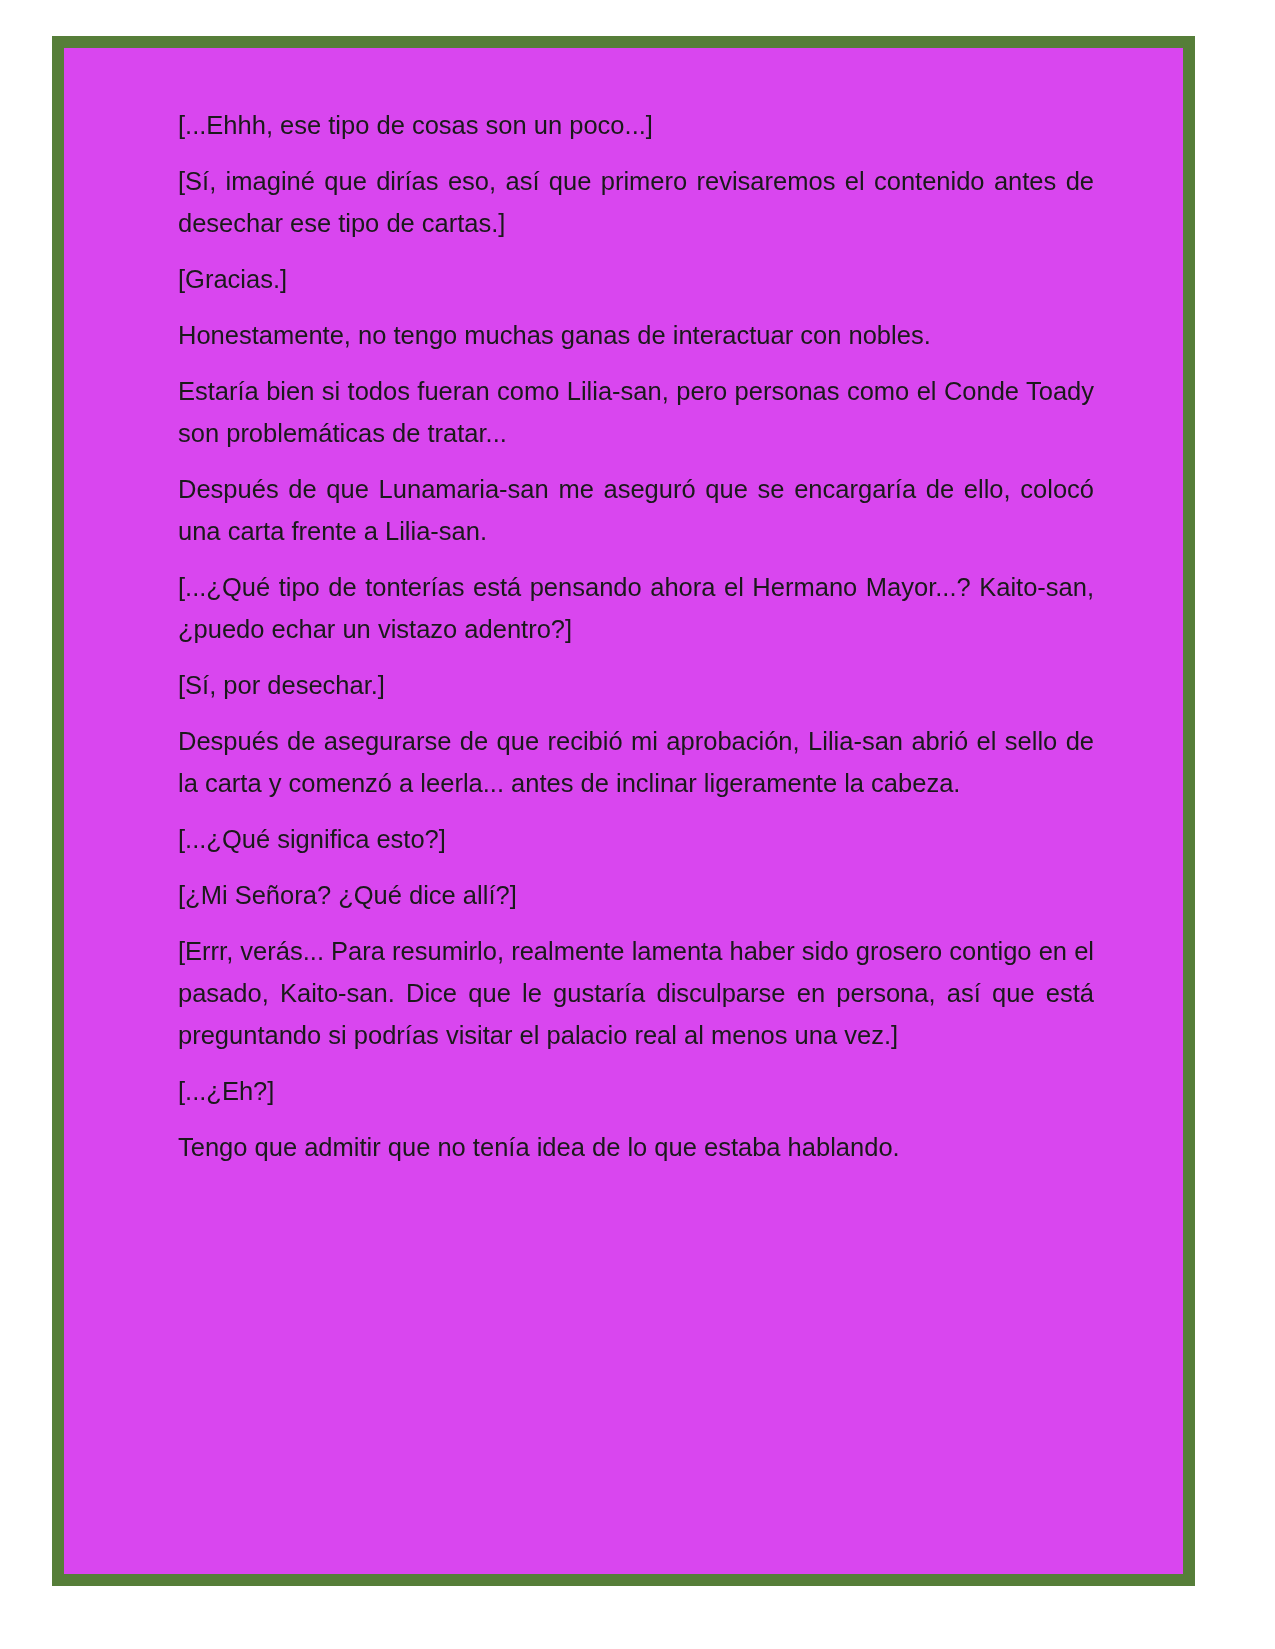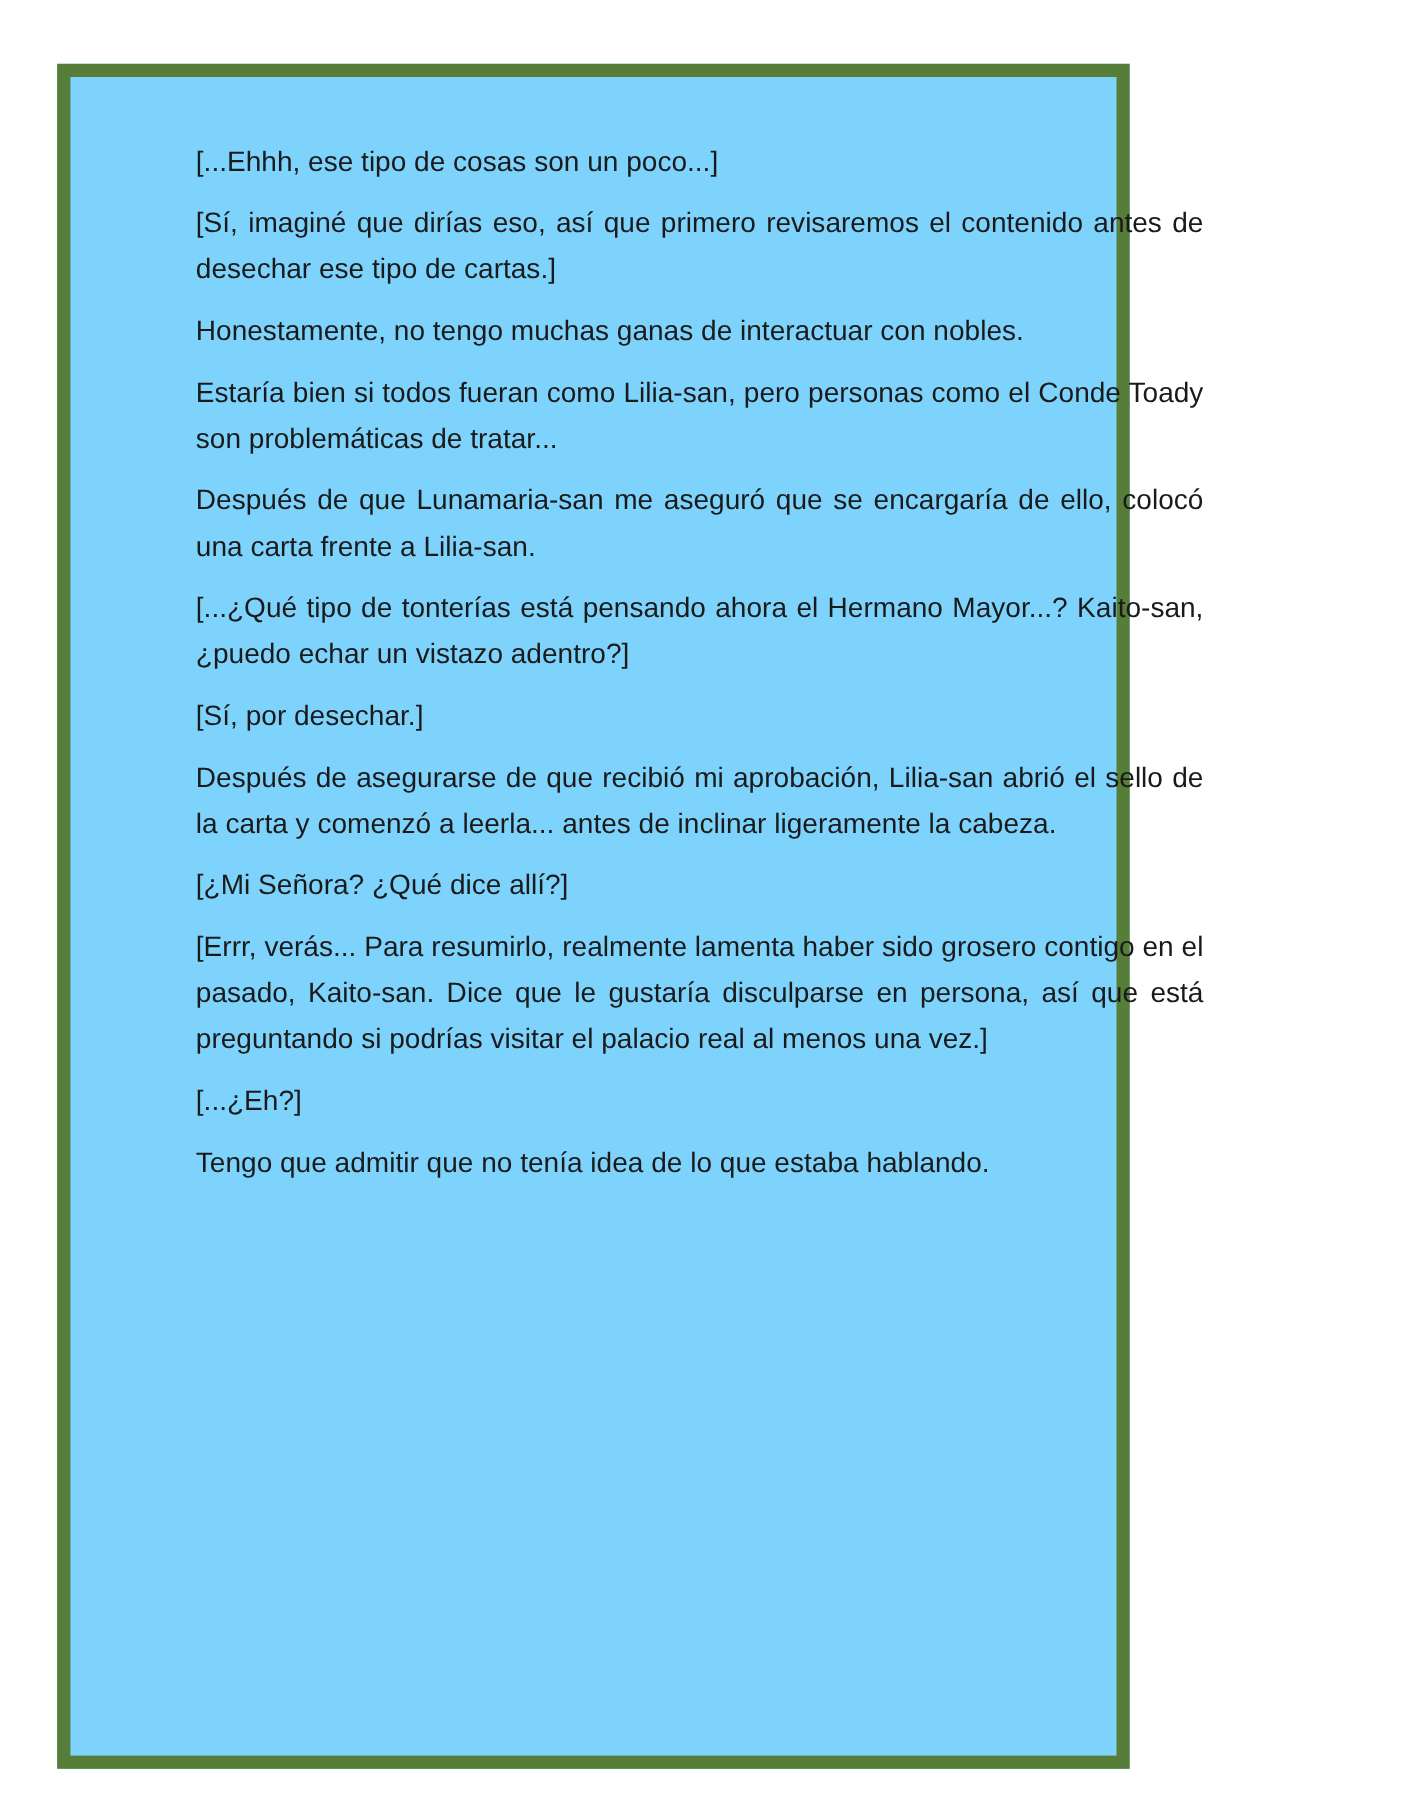--- a/index.html
+++ b/index.html
@@ -13,26 +13,26 @@
   .page {
     position: relative;
     width: 1275px;
     height: 1649px;
     background: #ffffff;
     overflow: hidden;
   }
   .frame {
     position: absolute;
     left: 52px;
-    top: 58px;
-    width: 975px;
+    top: 36px;
+    width: 1143px;
     height: 1550px;
     box-sizing: border-box;
     border: 12px solid #567e39;
-    background: #7dd3fc;
+    background: #d946ef;
   }
   .text-block {
     position: absolute;
     left: 114px;  
     top: 56px;    
     width: 916px;
     color: #1a1a1a;
   }
   .para {
     margin: 0 0 14px 0;
@@ -46,25 +46,27 @@
   .para:last-child { margin-bottom: 0; }
 </style>
 </head>
 <body style="background: rgb(255, 255, 255);">
 
 <div class="page">
   <div class="frame" style="border-color: rgb(86, 126, 57);">
     <div class="text-block" style="color: rgb(26, 26, 26);">
       <p class="para">[...Ehhh, ese tipo de cosas son un poco...]</p>
       <p class="para">[Sí, imaginé que dirías eso, así que primero revisaremos el contenido antes de desechar ese tipo de cartas.]</p>
+      <p class="para">[Gracias.]</p>
       <p class="para">Honestamente, no tengo muchas ganas de interactuar con nobles.</p>
       <p class="para">Estaría bien si todos fueran como Lilia-san, pero personas como el Conde Toady son problemáticas de tratar...</p>
       <p class="para">Después de que Lunamaria-san me aseguró que se encargaría de ello, colocó una carta frente a Lilia-san.</p>
       <p class="para">[...¿Qué tipo de tonterías está pensando ahora el Hermano Mayor...? Kaito-san, ¿puedo echar un vistazo adentro?]</p>
       <p class="para">[Sí, por desechar.]</p>
       <p class="para">Después de asegurarse de que recibió mi aprobación, Lilia-san abrió el sello de la carta y comenzó a leerla... antes de inclinar ligeramente la cabeza.</p>
+      <p class="para">[...¿Qué significa esto?]</p>
       <p class="para">[¿Mi Señora? ¿Qué dice allí?]</p>
       <p class="para">[Errr, verás... Para resumirlo, realmente lamenta haber sido grosero contigo en el pasado, Kaito-san. Dice que le gustaría disculparse en persona, así que está preguntando si podrías visitar el palacio real al menos una vez.]</p>
       <p class="para">[...¿Eh?]</p>
       <p class="para">Tengo que admitir que no tenía idea de lo que estaba hablando.</p>
     </div>
   </div>
 </div>
 
 </body></html>

